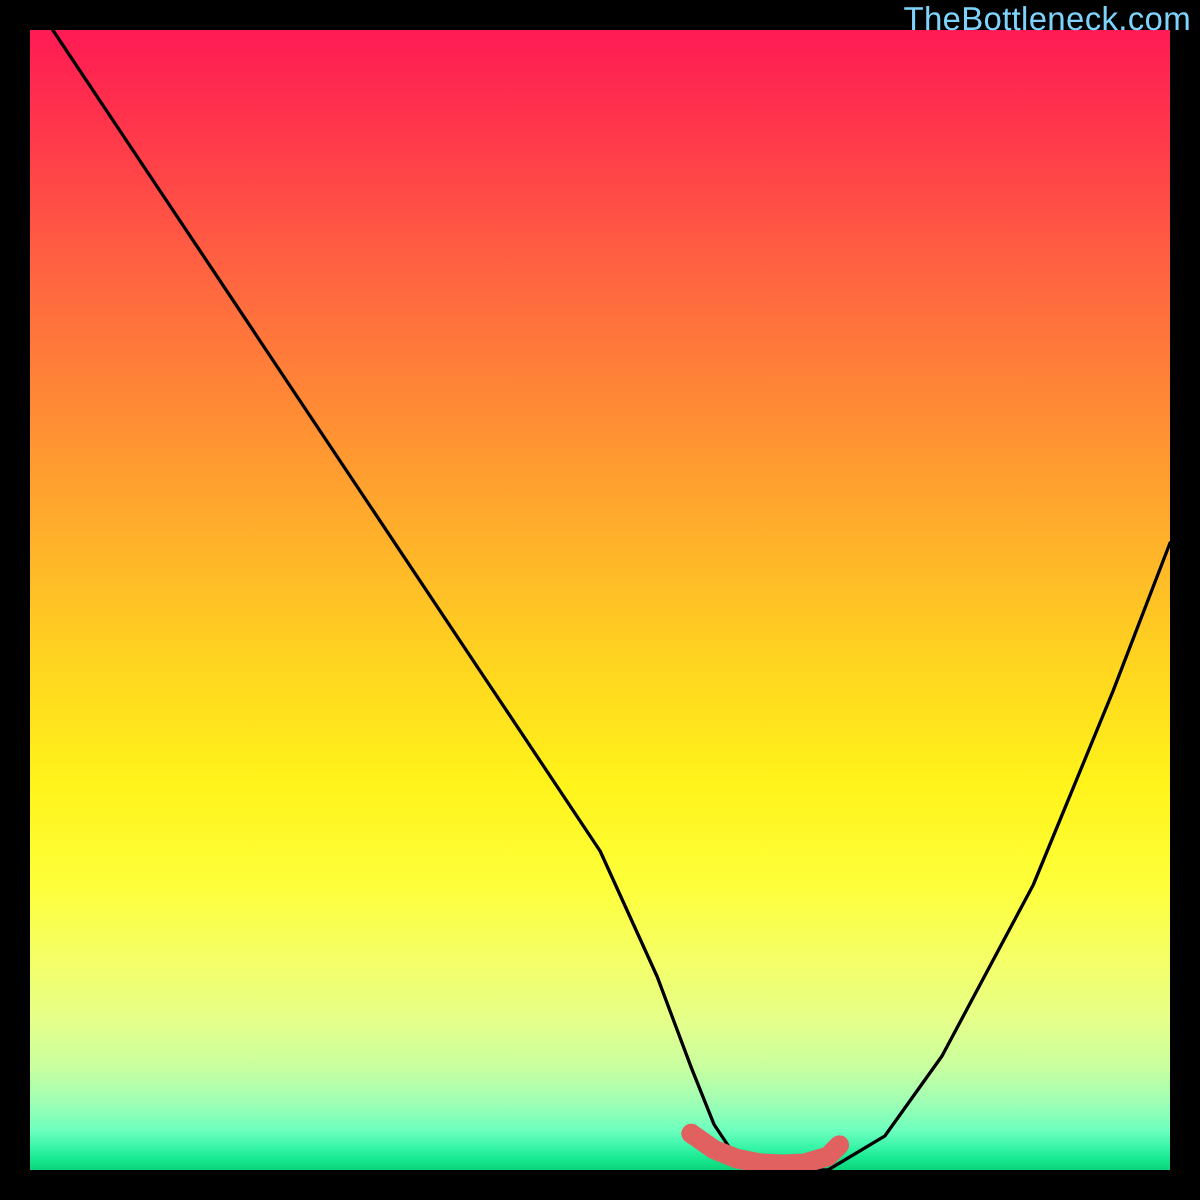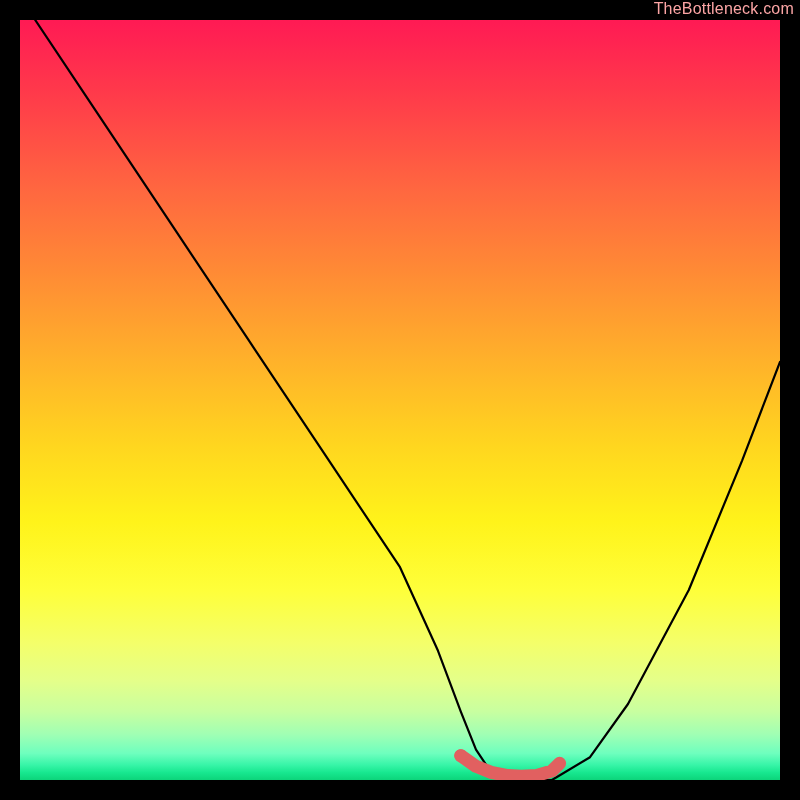--- a/index.html
+++ b/index.html
@@ -42,22 +42,22 @@
       #6effbe 96.5%,
       #38f5a8 98%,
       #18e890 99%,
       #0cd47a 100%
     );
   }
   .watermark {
     position: absolute;
     top: 0px;
     right: 6px;
-    color: #fca5a5;
-    font-size: 16px;
+    color: #7dd3fc;
+    font-size: 22px;
     font-weight: 500;
     letter-spacing: 0.2px;
     z-index: 10;
   }
   svg.curves {
     position: absolute;
     left: 0;
     top: 0;
     width: 760px;
     height: 760px;

